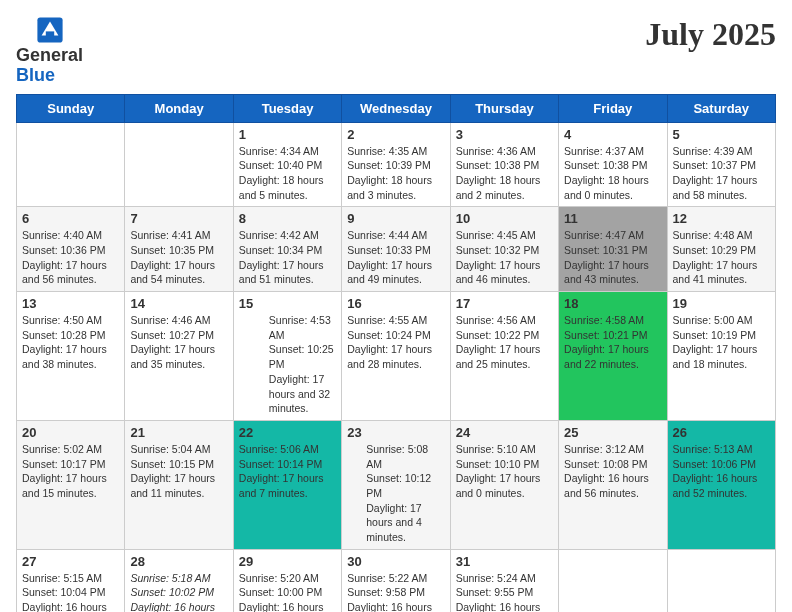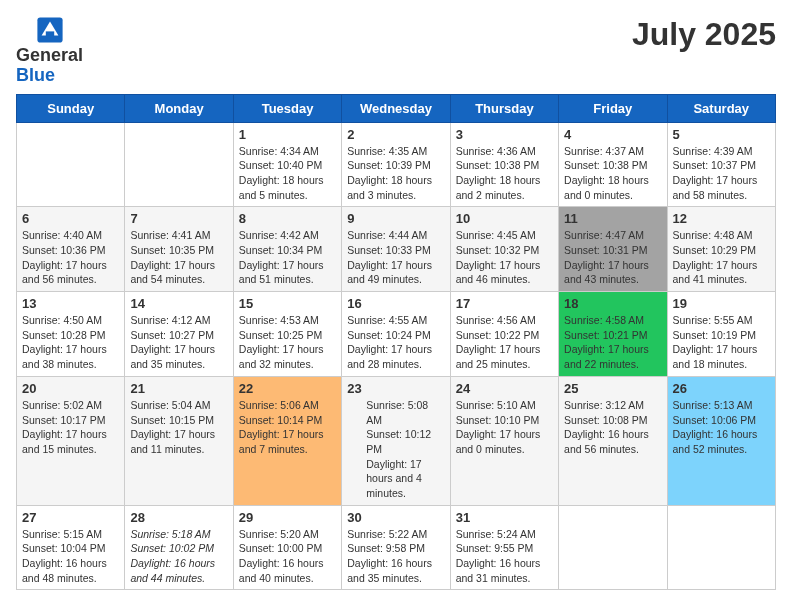--- a/index.html
+++ b/index.html
@@ -28,20 +28,21 @@
       color: #333;
       line-height: 1.1;
     }
     .logo-text span { color: #1565c0; }
     .logo-icon {
       width: 28px;
       height: 28px;
     }
     .title-block {
       text-align: left;
+      font-family: Liberation Serif, serif;
     }
     .month-title {
       font-size: 32px;
       font-weight: bold;
       color: #333;
     }
     .subtitle {
       font-size: 14px;
       color: #555;
     }
@@ -200,27 +201,27 @@
       </tr>
       <tr>
         <td style="background: rgb(255, 255, 255);">
           <span class="day-num">13</span>
           <div class="day-info" style="white-space: pre-line;">Sunrise: 4:50 AM
 Sunset: 10:28 PM
 Daylight: 17 hours and 38 minutes.</div>
         </td>
         <td style="background: rgb(255, 255, 255);">
           <span class="day-num">14</span>
-          <div class="day-info" style="white-space: pre-line;">Sunrise: 4:12 AM
+          <div class="day-info" style="white-space: pre-line;">Sunrise: 4:46 AM
 Sunset: 10:27 PM
 Daylight: 17 hours and 35 minutes.</div>
         </td>
         <td style="background: rgb(255, 255, 255);">
           <span class="day-num">15</span>
-          <div class="day-info" style="white-space: pre-line;">Sunrise: 4:53 AM
+          <div class="day-info" style="white-space: pre-line; margin-left: 30px;">Sunrise: 4:53 AM
 Sunset: 10:25 PM
 Daylight: 17 hours and 32 minutes.</div>
         </td>
         <td style="background: rgb(255, 255, 255);">
           <span class="day-num">16</span>
           <div class="day-info" style="white-space: pre-line;">Sunrise: 4:55 AM
 Sunset: 10:24 PM
 Daylight: 17 hours and 28 minutes.</div>
         </td>
         <td style="background: rgb(255, 255, 255);">
@@ -230,39 +231,39 @@
 Daylight: 17 hours and 25 minutes.</div>
         </td>
         <td style="background: #22c55e;">
           <span class="day-num">18</span>
           <div class="day-info" style="white-space: pre-line;">Sunrise: 4:58 AM
 Sunset: 10:21 PM
 Daylight: 17 hours and 22 minutes.</div>
         </td>
         <td style="background: rgb(255, 255, 255);">
           <span class="day-num">19</span>
-          <div class="day-info" style="white-space: pre-line;">Sunrise: 5:55 AM
+          <div class="day-info" style="white-space: pre-line;">Sunrise: 5:00 AM
 Sunset: 10:19 PM
 Daylight: 17 hours and 18 minutes.</div>
         </td>
       </tr>
       <tr>
         <td style="background: rgb(245, 245, 245);">
           <span class="day-num">20</span>
           <div class="day-info" style="white-space: pre-line;">Sunrise: 5:02 AM
 Sunset: 10:17 PM
 Daylight: 17 hours and 15 minutes.</div>
         </td>
         <td style="background: rgb(245, 245, 245);">
           <span class="day-num">21</span>
           <div class="day-info" style="white-space: pre-line;">Sunrise: 5:04 AM
 Sunset: 10:15 PM
 Daylight: 17 hours and 11 minutes.</div>
         </td>
-        <td style="background: #fdba74;">
+        <td style="background: #14b8a6;">
           <span class="day-num">22</span>
           <div class="day-info" style="white-space: pre-line;">Sunrise: 5:06 AM
 Sunset: 10:14 PM
 Daylight: 17 hours and 7 minutes.</div>
         </td>
         <td style="background: rgb(245, 245, 245);">
           <span class="day-num">23</span>
           <div class="day-info" style="white-space: pre-line; margin-left: 19px;">Sunrise: 5:08 AM
 Sunset: 10:12 PM
 Daylight: 17 hours and 4 minutes.</div>
@@ -272,21 +273,21 @@
           <div class="day-info" style="white-space: pre-line;">Sunrise: 5:10 AM
 Sunset: 10:10 PM
 Daylight: 17 hours and 0 minutes.</div>
         </td>
         <td style="background: rgb(245, 245, 245);">
           <span class="day-num">25</span>
           <div class="day-info" style="white-space: pre-line;">Sunrise: 3:12 AM
 Sunset: 10:08 PM
 Daylight: 16 hours and 56 minutes.</div>
         </td>
-        <td style="background: #7dd3fc;">
+        <td style="background: #14b8a6;">
           <span class="day-num">26</span>
           <div class="day-info" style="white-space: pre-line;">Sunrise: 5:13 AM
 Sunset: 10:06 PM
 Daylight: 16 hours and 52 minutes.</div>
         </td>
       </tr>
       <tr>
         <td style="background: rgb(255, 255, 255);">
           <span class="day-num">27</span>
           <div class="day-info" style="white-space: pre-line;">Sunrise: 5:15 AM

